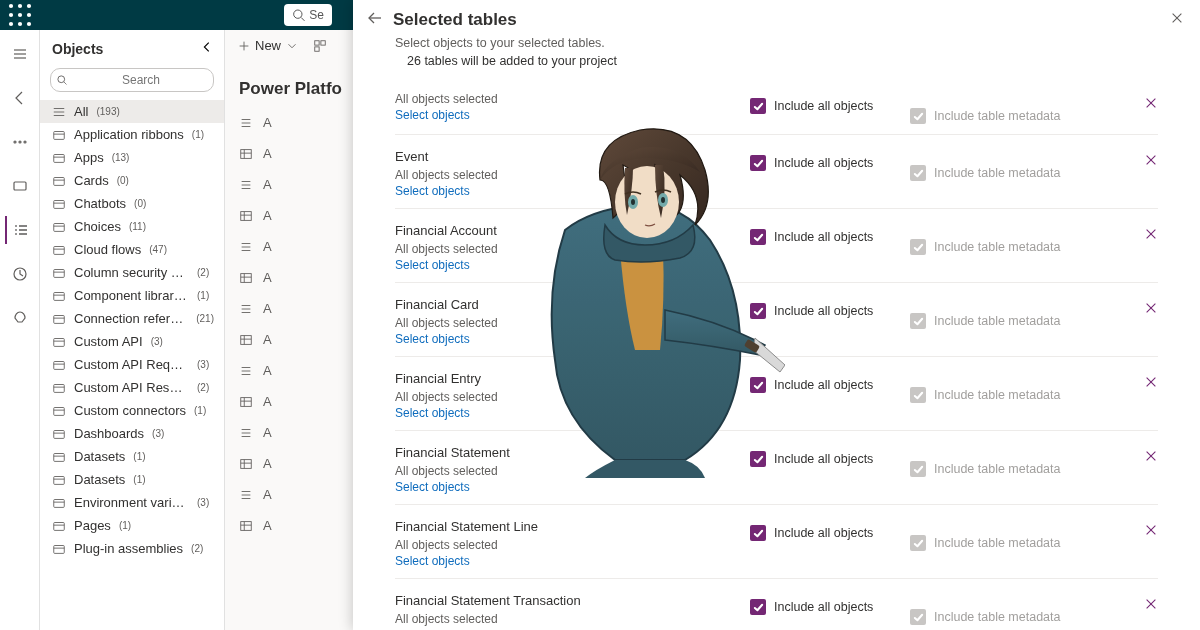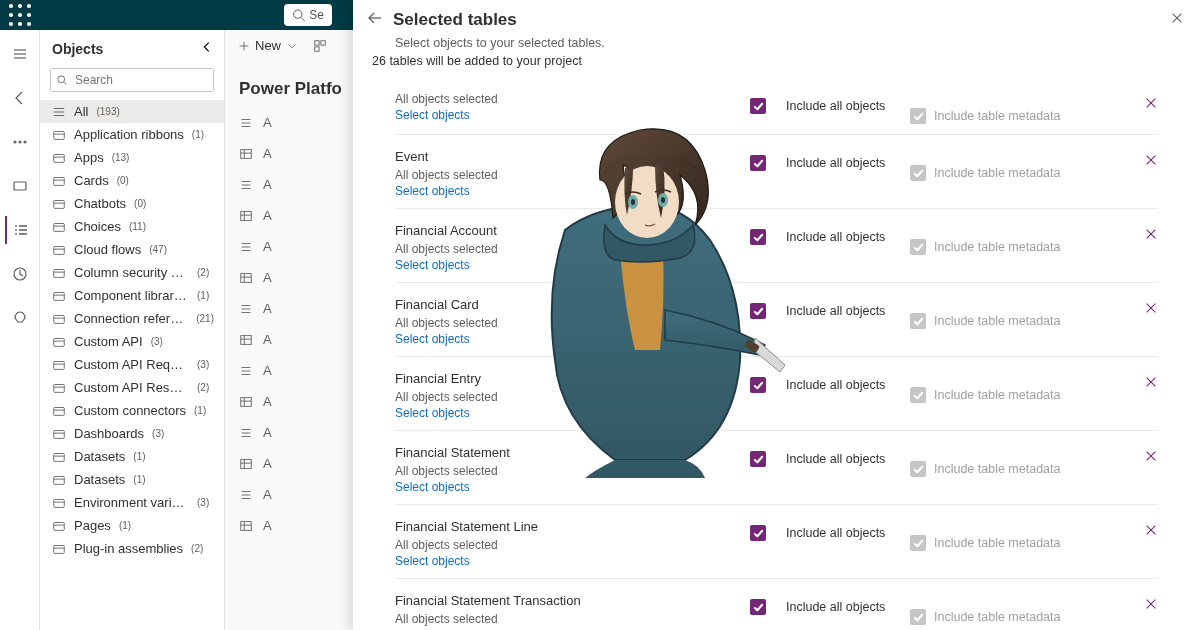--- a/index.html
+++ b/index.html
@@ -19,21 +19,21 @@
   .rail { width: 40px; border-right: 1px solid #e1e1e1; display: flex; flex-direction: column; align-items: center; padding-top: 10px; gap: 16px; }
   .rail-btn { width: 28px; height: 28px; display: flex; align-items: center; justify-content: center; color: #605e5c; }
   .rail-btn svg { width: 16px; height: 16px; stroke: currentColor; fill: none; stroke-width: 1.2; }
   .rail-btn.active { border-left: 2px solid #742774; color: #323130; margin-left: -2px; padding-left: 2px;}
   
   
   .objects { width: 185px; border-right: 1px solid #e1e1e1; display: flex; flex-direction: column; background: #fff; }
   .objects-head { display: flex; align-items: center; justify-content: space-between; padding: 10px 10px 6px 12px; }
   .objects-head h2 { font-size: 14px; font-weight: 700; color: #323130; }
   .objects-search { margin: 4px 10px 8px 10px; position: relative; }
-  .objects-search input { width: 100%; padding: 4px 6px 4px 24px; font-size: 12px; border: 1px solid #c8c6c4; border-radius: 2px; color: #605e5c; }
+  .objects-search input { width: 100%; padding: 4px 6px 4px 24px; font-size: 12px; border: 1px solid #c8c6c4; border-radius: 10px; color: #605e5c; text-align: center; }
   .objects-search svg { position: absolute; left: 6px; top: 6px; width: 12px; height: 12px; stroke: #605e5c; fill: none; }
   .obj-list { flex: 1; overflow-y: auto; }
   .obj-item { display: flex; align-items: center; padding: 4px 10px 4px 12px; font-size: 13px; color: #323130; gap: 8px; cursor: pointer; white-space: nowrap;}
   .obj-item .obj-label { overflow: hidden; text-overflow: ellipsis; max-width: 115px;}
   .obj-item .cnt { color: #605e5c; font-size: 10px; margin-left: 0;}
   .obj-item.sel { background: #edebe9; }
   .obj-item svg { width: 14px; height: 14px; stroke: #605e5c; fill: none; flex-shrink: 0;}
   
   
   .mid { flex: 1; position: relative; background: #faf9f8; }
@@ -44,29 +44,29 @@
   .mid-rows { padding: 0 14px;}
   .mid-row { display: flex; align-items: center; gap: 10px; padding: 8px 0; color: #605e5c; font-size: 13px;}
   .mid-row svg { width: 14px; height: 14px; stroke: #605e5c; fill: none;}
   
   
   .panel { position: absolute; top: 0; right: 0; width: 847px; height: 630px; background: #fff; box-shadow: -2px 0 12px rgba(0,0,0,0.18); display: flex; flex-direction: column; z-index: 50;}
   .panel-head { display: flex; align-items: center; padding: 10px 16px 4px 14px; gap: 10px;}
   .panel-head h1 { font-size: 17px; font-weight: 600; color: #323130;}
   .panel-close { margin-left: auto; color: #605e5c; cursor: pointer;}
   .panel-sub { padding: 2px 42px; font-size: 12.5px; color: #605e5c;}
-  .panel-sub2 { padding: 2px 42px 10px 19px; font-size: 12.5px; color: #323130;}
+  .panel-sub2 { padding: 2px 42px 10px 54px; font-size: 12.5px; color: #323130;}
   .panel-body { overflow-y: auto; flex: 1; padding: 0 42px;}
   
   .trow { display: flex; padding: 14px 0 10px 0; border-bottom: 1px solid #edebe9; align-items: flex-start;}
   .trow .col-name { flex: 0 0 355px;}
   .trow .t-name { font-size: 13px; color: #323130; margin-bottom: 4px;}
   .trow .t-sel { font-size: 12px; color: #605e5c; margin-bottom: 2px;}
   .trow .t-link { font-size: 12px; color: #0f6cbd; cursor: pointer;}
-  .trow .col-inc { flex: 0 0 160px; display: flex; align-items: center; gap: 20px; font-size: 12.5px; color: #323130; margin-top: 6px;}
+  .trow .col-inc { flex: 0 0 160px; display: flex; align-items: center; gap: 8px; font-size: 12.5px; color: #323130; margin-top: 6px;}
   .trow .col-meta { flex: 0 0 190px; display: flex; align-items: center; gap: 8px; font-size: 12.5px; color: #a19f9d; margin-top: 16px;}
   .trow .col-x { margin-left: auto; margin-top: 4px; color: #742774; cursor: pointer;}
   
   .chk { width: 16px; height: 16px; border-radius: 2px; display: flex; align-items: center; justify-content: center; flex-shrink: 0;}
   .chk.purple { background: #742774; }
   .chk.grey { background: #c8c6c4;}
   .chk svg { width: 11px; height: 11px; stroke: #fff; fill: none; stroke-width: 2.2; stroke-linecap: round; stroke-linejoin: round;}
   
   
   .overlay-img { position: absolute; top: 110px; left: 505px; width: 280px; height: 370px; z-index: 60; pointer-events: none; opacity: 0.97;}

